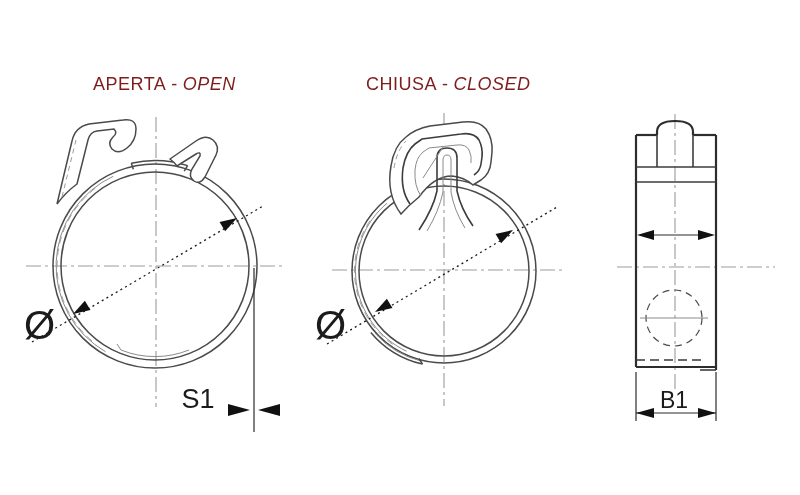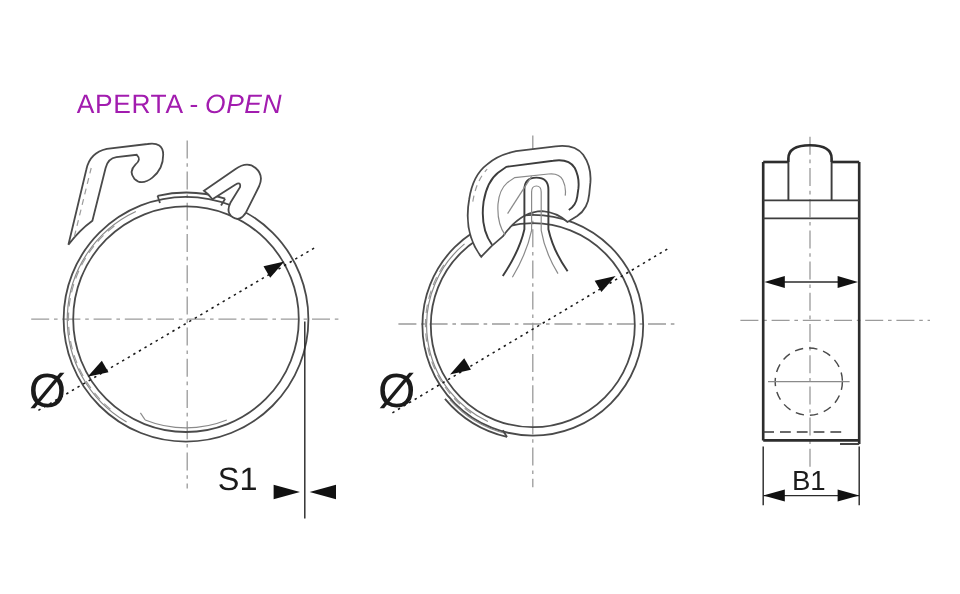--- a/index.html
+++ b/index.html
@@ -13,23 +13,24 @@
   }
   .stage {
     position: relative;
     width: 800px;
     height: 495px;
     background: #ffffff;
   }
   .view-title {
     position: absolute;
     white-space: nowrap;
-    font-size: 22px;
-    color: #a21caf;
+    font-size: 18px;
+    color: #7f1d1d;
     letter-spacing: 0.5px;
+    margin-left: 29px;
   }
   .view-title .sep { margin: 0 5px; }
   .view-title .en { font-style: italic; }
   svg text {
     font-family: "Liberation Sans", sans-serif;
     fill: #1b1b1b;
   }
   .dia-label   { font-size: 40px; }
   .dim-label-s { font-size: 27px; }
   .dim-label-b { font-size: 23px; }
@@ -50,20 +51,23 @@
   .arr    { fill: #111111; stroke: none; }
 </style>
 </head>
 <body>
 
 <div class="stage">
 
   
   <div class="view-title" style="left:64px; top:74px;">
     <span>APERTA</span><span class="sep">-</span><span class="en">OPEN</span>
+  </div>
+  <div class="view-title" style="left:337px; top:74px;">
+    <span>CHIUSA</span><span class="sep">-</span><span class="en">CLOSED</span>
   </div>
 
   <svg width="800" height="495" viewBox="0 0 800 495">
 
     <g>
 
       <line class="cl" x1="156" y1="117" x2="156" y2="407"></line>
       <line class="cl" x1="26" y1="266" x2="285" y2="266"></line>
 
       <circle class="main" cx="155" cy="266" r="102"></circle>

